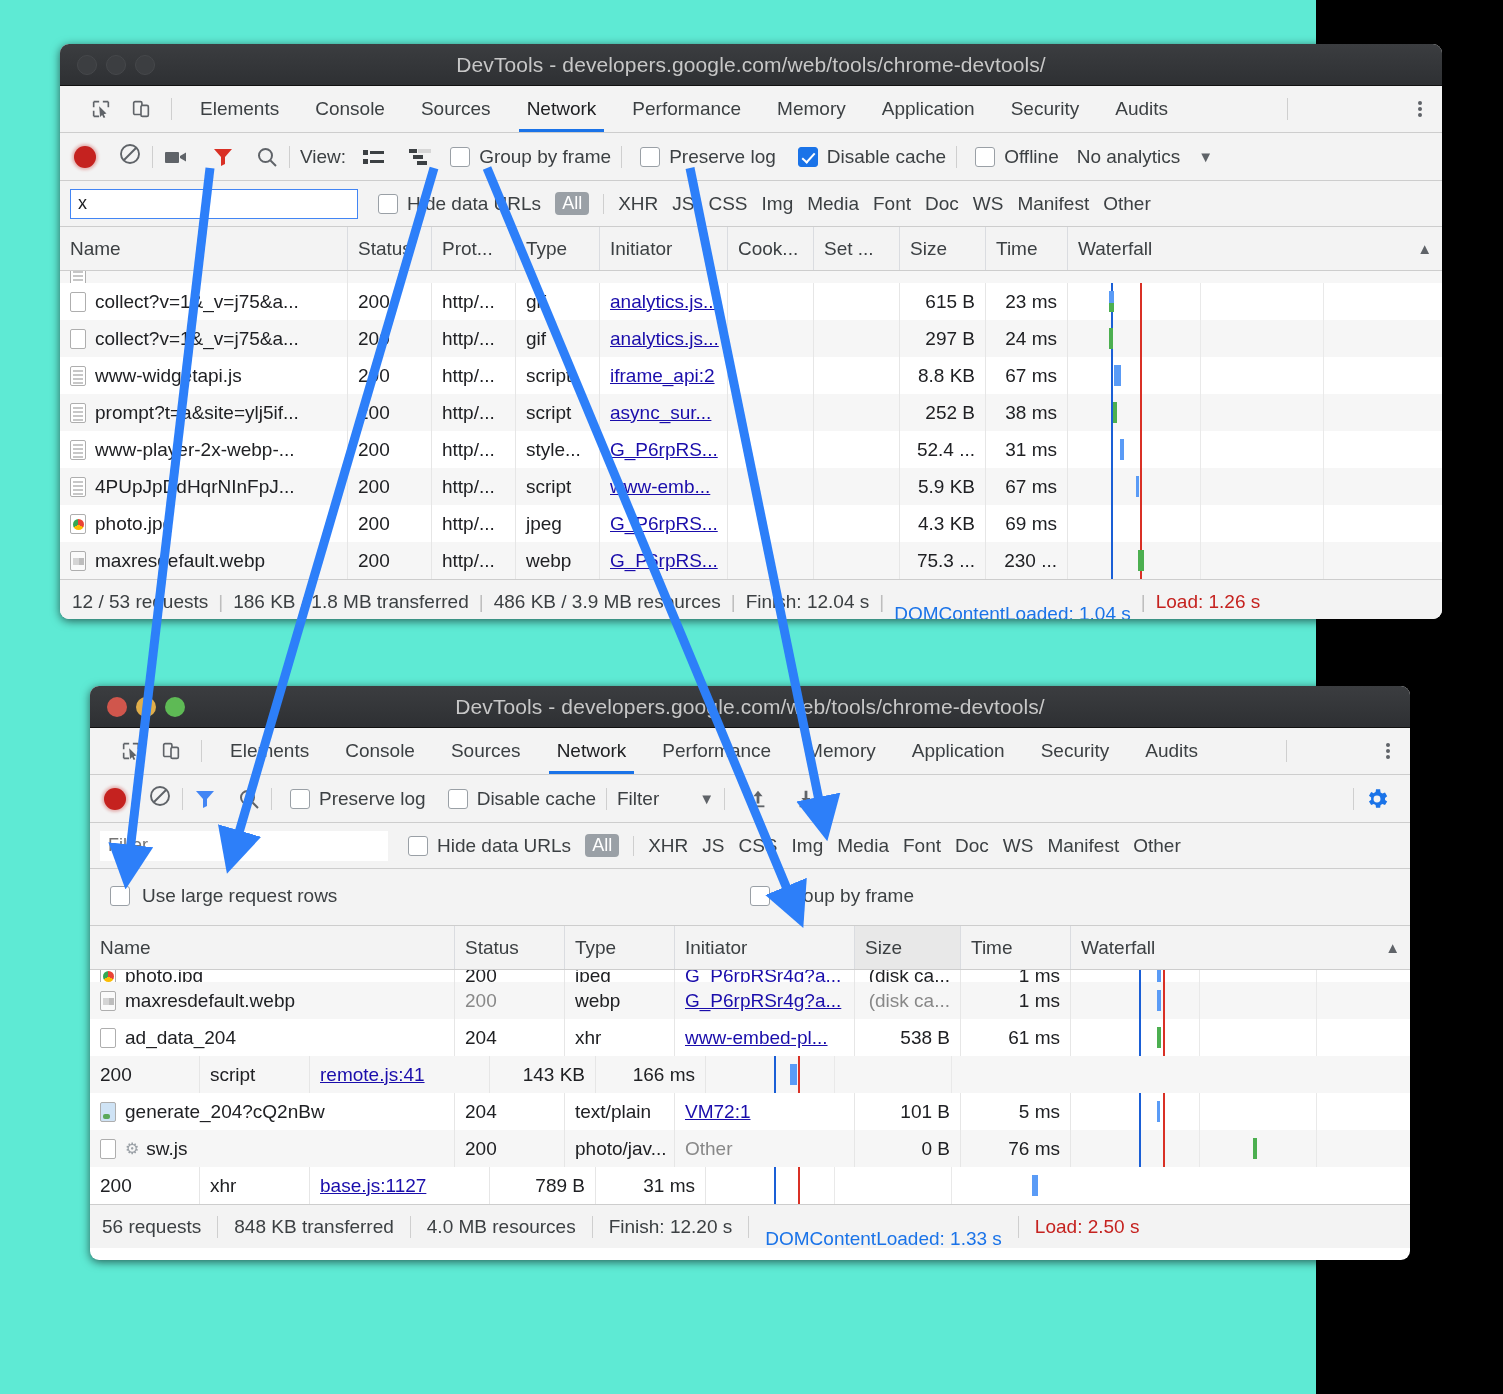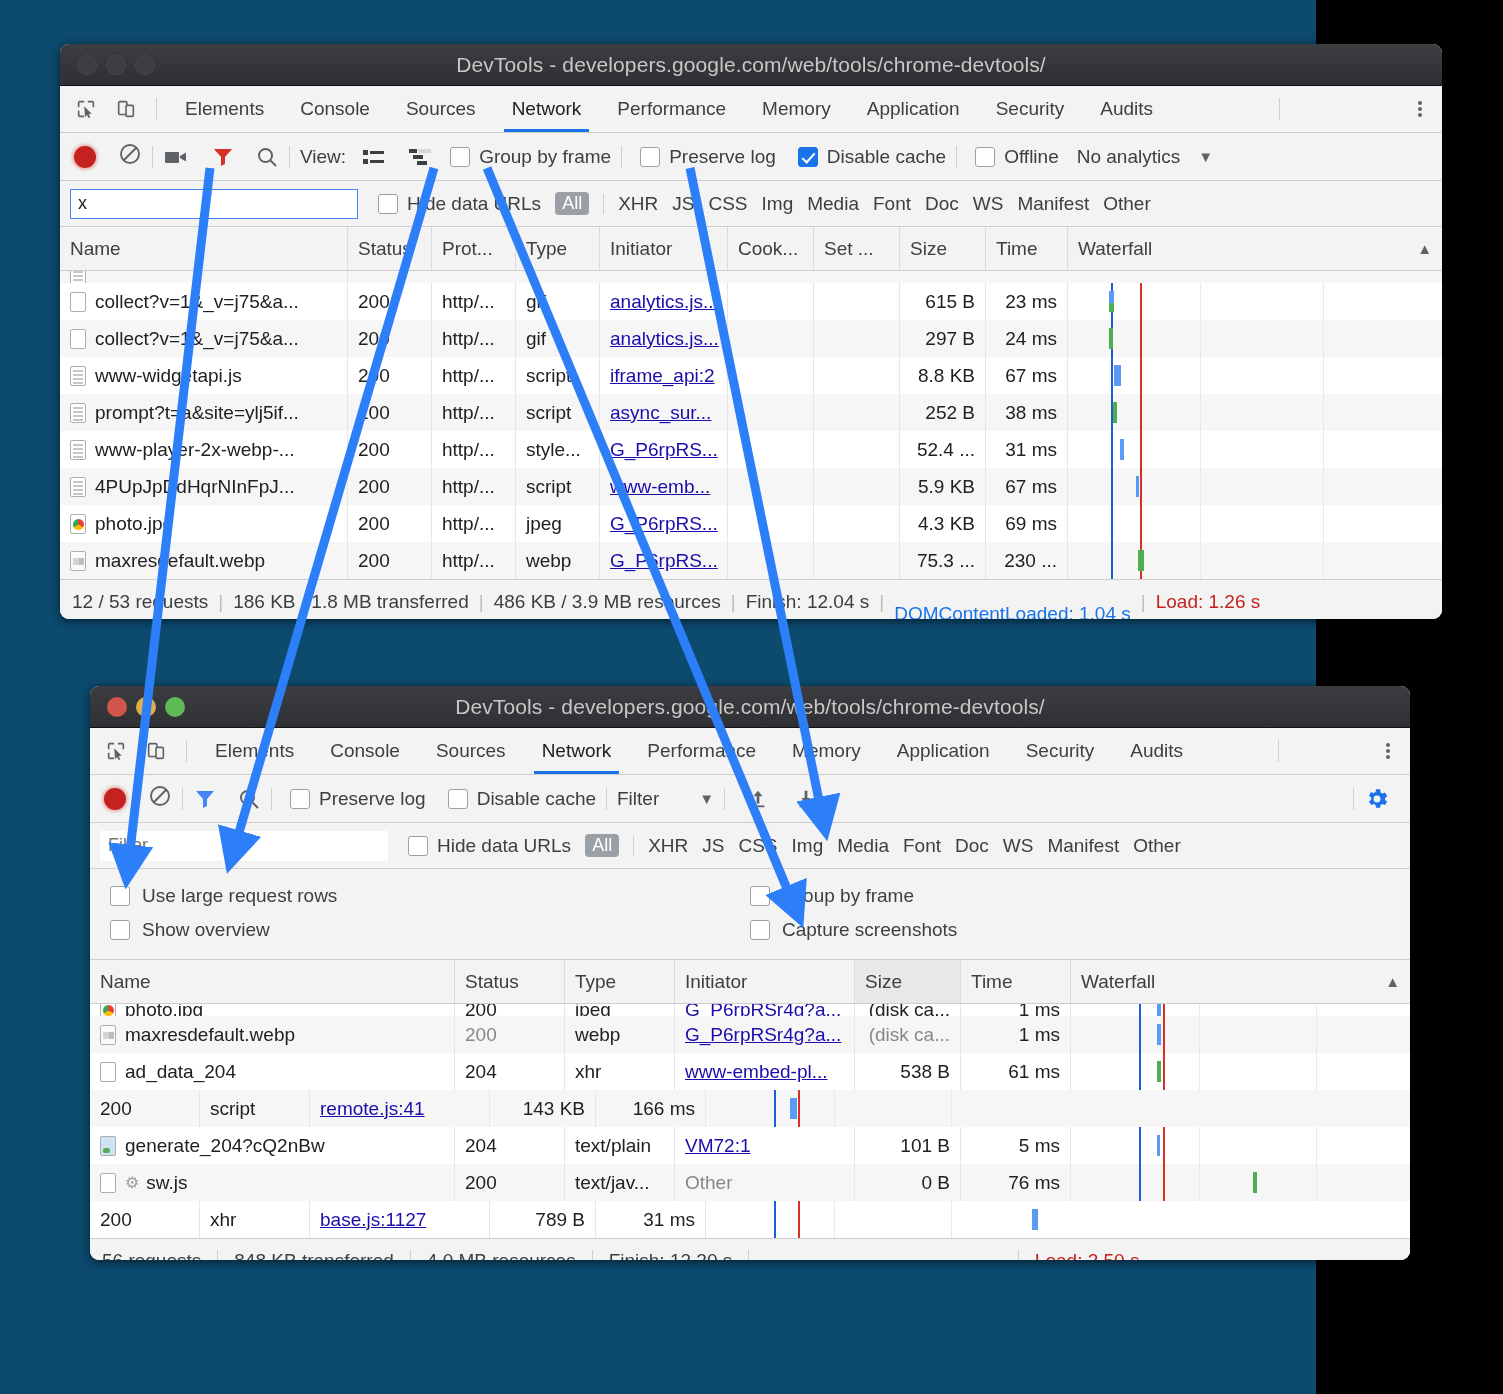--- a/index.html
+++ b/index.html
@@ -3,21 +3,21 @@
 <meta charset="utf-8">
 <style>
   * { box-sizing: border-box; }
   html, body {
     margin: 0; padding: 0;
     background: #000;
     width: 1503px; height: 1394px;
     overflow: hidden;
     font-family: "Liberation Sans", sans-serif;
   }
-  #root { position: relative; width: 1316px; height: 1394px; background: #0c4a6e; text-decoration: underline; }
+  #root { position: relative; width: 1316px; height: 1394px; background: #5eead4; text-decoration: underline; }
 
   
   .window {
     position: absolute;
     background: #fff;
     border-radius: 9px;
     overflow: hidden;
     box-shadow: 0 2px 10px rgba(0,0,0,.6);
   }
   .titlebar {
@@ -38,21 +38,21 @@
     color: #c7c7c7; font-size: 21px; letter-spacing: .1px;
     pointer-events: none;
   }
 
   
   .tabstrip {
     display: flex; align-items: center;
     height: 47px;
     background: #f3f3f3;
     border-bottom: 1px solid #cdcdcd;
-    padding-left: 6px;
+    padding-left: 21px;
   }
   .toolicon { width: 40px; height: 36px; display:flex; align-items:center; justify-content:center; }
   .vsep { width: 1px; height: 22px; background: #cfcfcf; margin: 0 10px; }
   .tabs { display: flex; align-items: stretch; height: 100%; }
   .tab {
     display: flex; align-items: center; padding: 0 18px;
     font-size: 19px; color: #3c4043; position: relative;
   }
   .tab.active { color: #202124; }
   .tab.active::after {
@@ -741,30 +741,20 @@
       <div class="srow">
         <div class="scol-left">
           <span class="cbx"></span>
           <span class="lbl">Use large request rows</span>
         </div>
         <div class="scol-right">
           <span class="cbx"></span>
           <span class="lbl">Group by frame</span>
         </div>
       </div>
-      <div class="srow">
-        <div class="scol-left">
-          <span class="cbx"></span>
-          <span class="lbl">Show overview</span>
-        </div>
-        <div class="scol-right">
-          <span class="cbx"></span>
-          <span class="lbl">Capture screenshots</span>
-        </div>
-      </div>
     </div>
 
     <div class="thead">
       <div class="th" style="width:365px">Name</div>
       <div class="th" style="width:110px">Status</div>
       <div class="th" style="width:110px">Type</div>
       <div class="th" style="width:180px">Initiator</div>
       <div class="th sorted" style="width:106px">Size</div>
       <div class="th" style="width:110px">Time</div>
       <div class="th last">
@@ -889,21 +879,21 @@
         </div>
       </div>
 
       <div class="row alt">
         <div class="td" style="width:365px">
           <span class="fileicon"></span>
           <span class="gear-row">⚙</span>
           <span>sw.js</span>
         </div>
         <div class="td" style="width:110px">200</div>
-        <div class="td" style="width:110px">text/jav...</div>
+        <div class="td" style="width:110px">photo/jav...</div>
         <div class="td" style="width:180px">
             <span class="muted">Other</span>
           </div>
         <div class="td right" style="width:106px">0 B</div>
         <div class="td right" style="width:110px">76 ms</div>
         <div class="td last">
           <div class="wf">
               <div class="gridline" style="left:118px"></div>
               <div class="gridline" style="left:235px"></div>
               <div class="bluemark" style="left:58px"></div>

